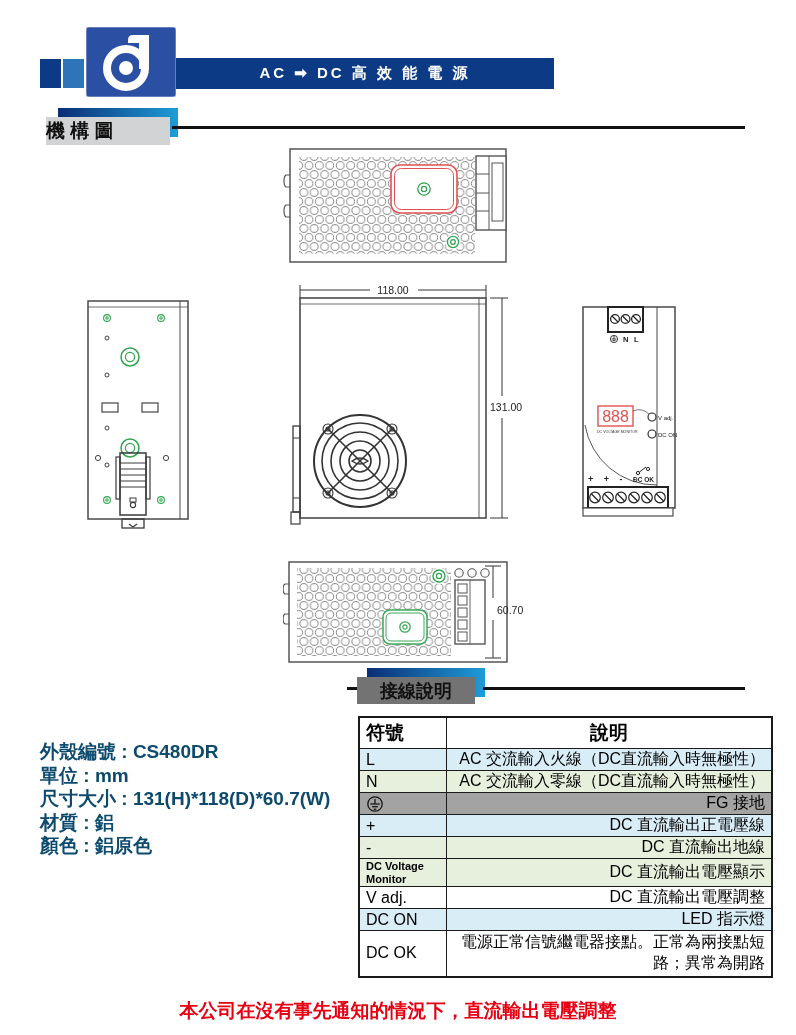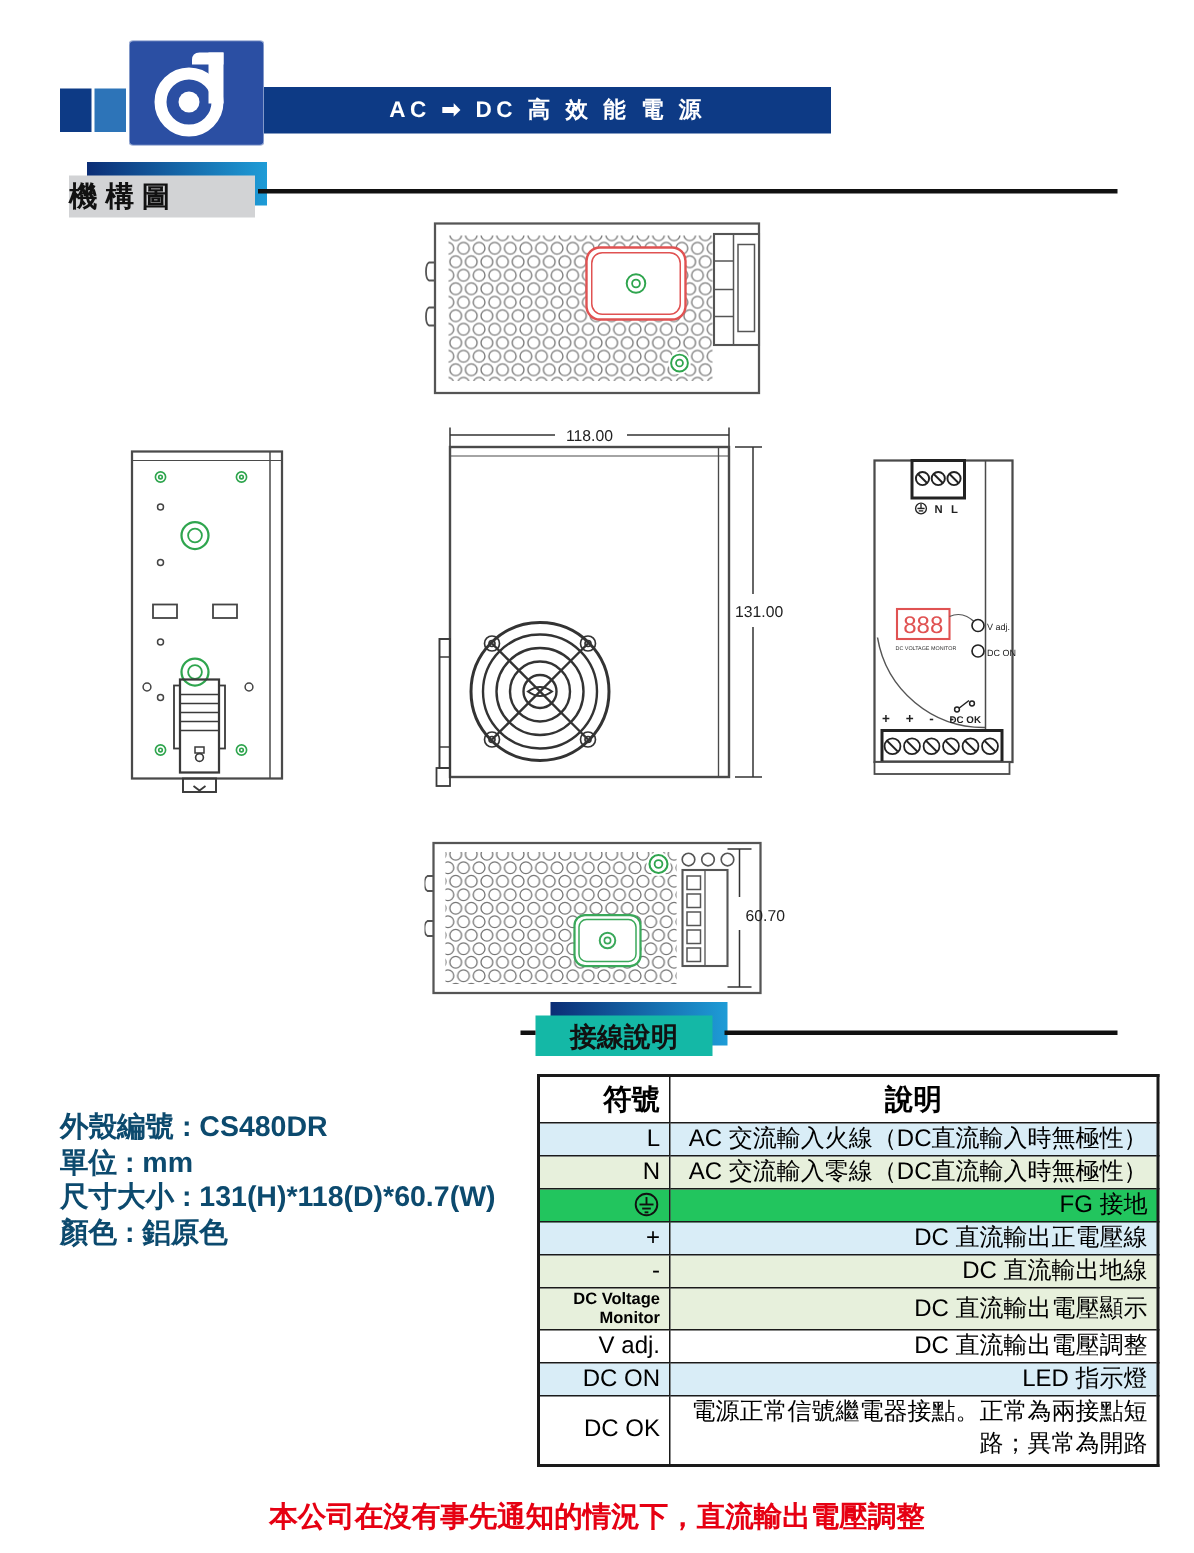--- a/index.html
+++ b/index.html
@@ -20,33 +20,33 @@
 
   
   .sec-grad1{left:58px;top:108px;width:120px;height:29px;
              background:linear-gradient(90deg,#0b2d75,#1e9cd7);}
   .sec-gray1{left:46px;top:117px;width:124px;height:28px;background:#d2d3d5;
              color:#111;font-weight:bold;font-size:19px;display:flex;align-items:center;justify-content:flex-start;}
   .rule1{left:172px;top:126px;width:573px;height:3px;background:#111;}
 
   .sec-grad2{left:367px;top:668px;width:118px;height:29px;
              background:linear-gradient(90deg,#0b2d75,#1e9cd7);}
-  .sec-gray2{left:357px;top:677px;width:118px;height:27px;background:#14b8a6;
+  .sec-gray2{left:357px;top:677px;width:118px;height:27px;background:#737373;
              color:#111;font-weight:bold;font-size:18px;display:flex;align-items:center;justify-content:center;}
   .rule2{left:483px;top:687px;width:262px;height:3px;background:#111;}
   .rule2l{left:347px;top:687px;width:10px;height:3px;background:#111;}
 
   
   .specs{left:40px;top:740px;width:320px;color:#0c4a6e;font-weight:bold;font-size:19px;line-height:23.5px;}
 
   
   .wiring-table{left:358px;top:716px;border-collapse:collapse;table-layout:fixed;
                 font-size:16px;color:#000;background:#fff;border:2px solid #1a1a1a;}
   .wiring-table td,.wiring-table th{border:1px solid #1a1a1a;padding:0 6px;vertical-align:middle;}
-  .col-sym{width:74px;text-align:right;}
+  .col-sym{width:74px;text-align:left;}
   .col-desc{width:312px;text-align:right;}
   .th-row th{height:30px;font-size:19px;font-weight:bold;background:#fff;}
   .h-std{height:22px;}
   .h-dvm{height:28px;}
   .h-dok{height:46px;}
   .sym-small{font-size:11px;font-weight:bold;line-height:1.15;}
   .desc-wrap{line-height:1.3;}
 
   
   .footer{left:0;top:998px;width:796px;text-align:center;color:#e60012;
@@ -319,38 +319,39 @@
   <div class="abs sec-gray2">
     <span>接線說明</span>
   </div>
   <div class="abs rule2"></div>
   <div class="abs rule2l"></div>
 
   <div class="abs specs">
     <div>外殼編號 : CS480DR</div>
     <div>單位 : mm</div>
     <div>尺寸大小 : 131(H)*118(D)*60.7(W)</div>
+    <div>材質 : 鋁</div>
     <div>顏色 : 鋁原色</div>
   </div>
 
   <table class="abs wiring-table">
     <tbody>
         <tr class="th-row">
       <th class="col-sym">符號</th>
       <th class="col-desc" style="text-align:center;margin-top:40px;">說明</th>
     </tr>
     <tr class="h-std" style="background-color: rgb(217, 237, 247);">
       <td class="col-sym">L</td>
       <td class="col-desc">AC 交流輸入火線（DC直流輸入時無極性）</td>
     </tr>
     <tr class="h-std" style="background-color: rgb(231, 240, 220);">
       <td class="col-sym">N</td>
       <td class="col-desc">AC 交流輸入零線（DC直流輸入時無極性）</td>
     </tr>
-    <tr class="h-std" style="background-color: #22c55e;">
+    <tr class="h-std" style="background-color: #a3a3a3;">
       <td class="col-sym">
         <svg width="18" height="18" viewBox="0 0 20 20" style="vertical-align:middle;">
           <g stroke="#111" stroke-width="1.4" fill="none">
             <circle cx="10" cy="10" r="8"></circle>
             <line x1="10" y1="4.5" x2="10" y2="10"></line>
             <line x1="4.8" y1="10" x2="15.2" y2="10"></line>
             <line x1="6.8" y1="13" x2="13.2" y2="13"></line>
             <line x1="8.6" y1="15.8" x2="11.4" y2="15.8"></line>
           </g>
         </svg>

